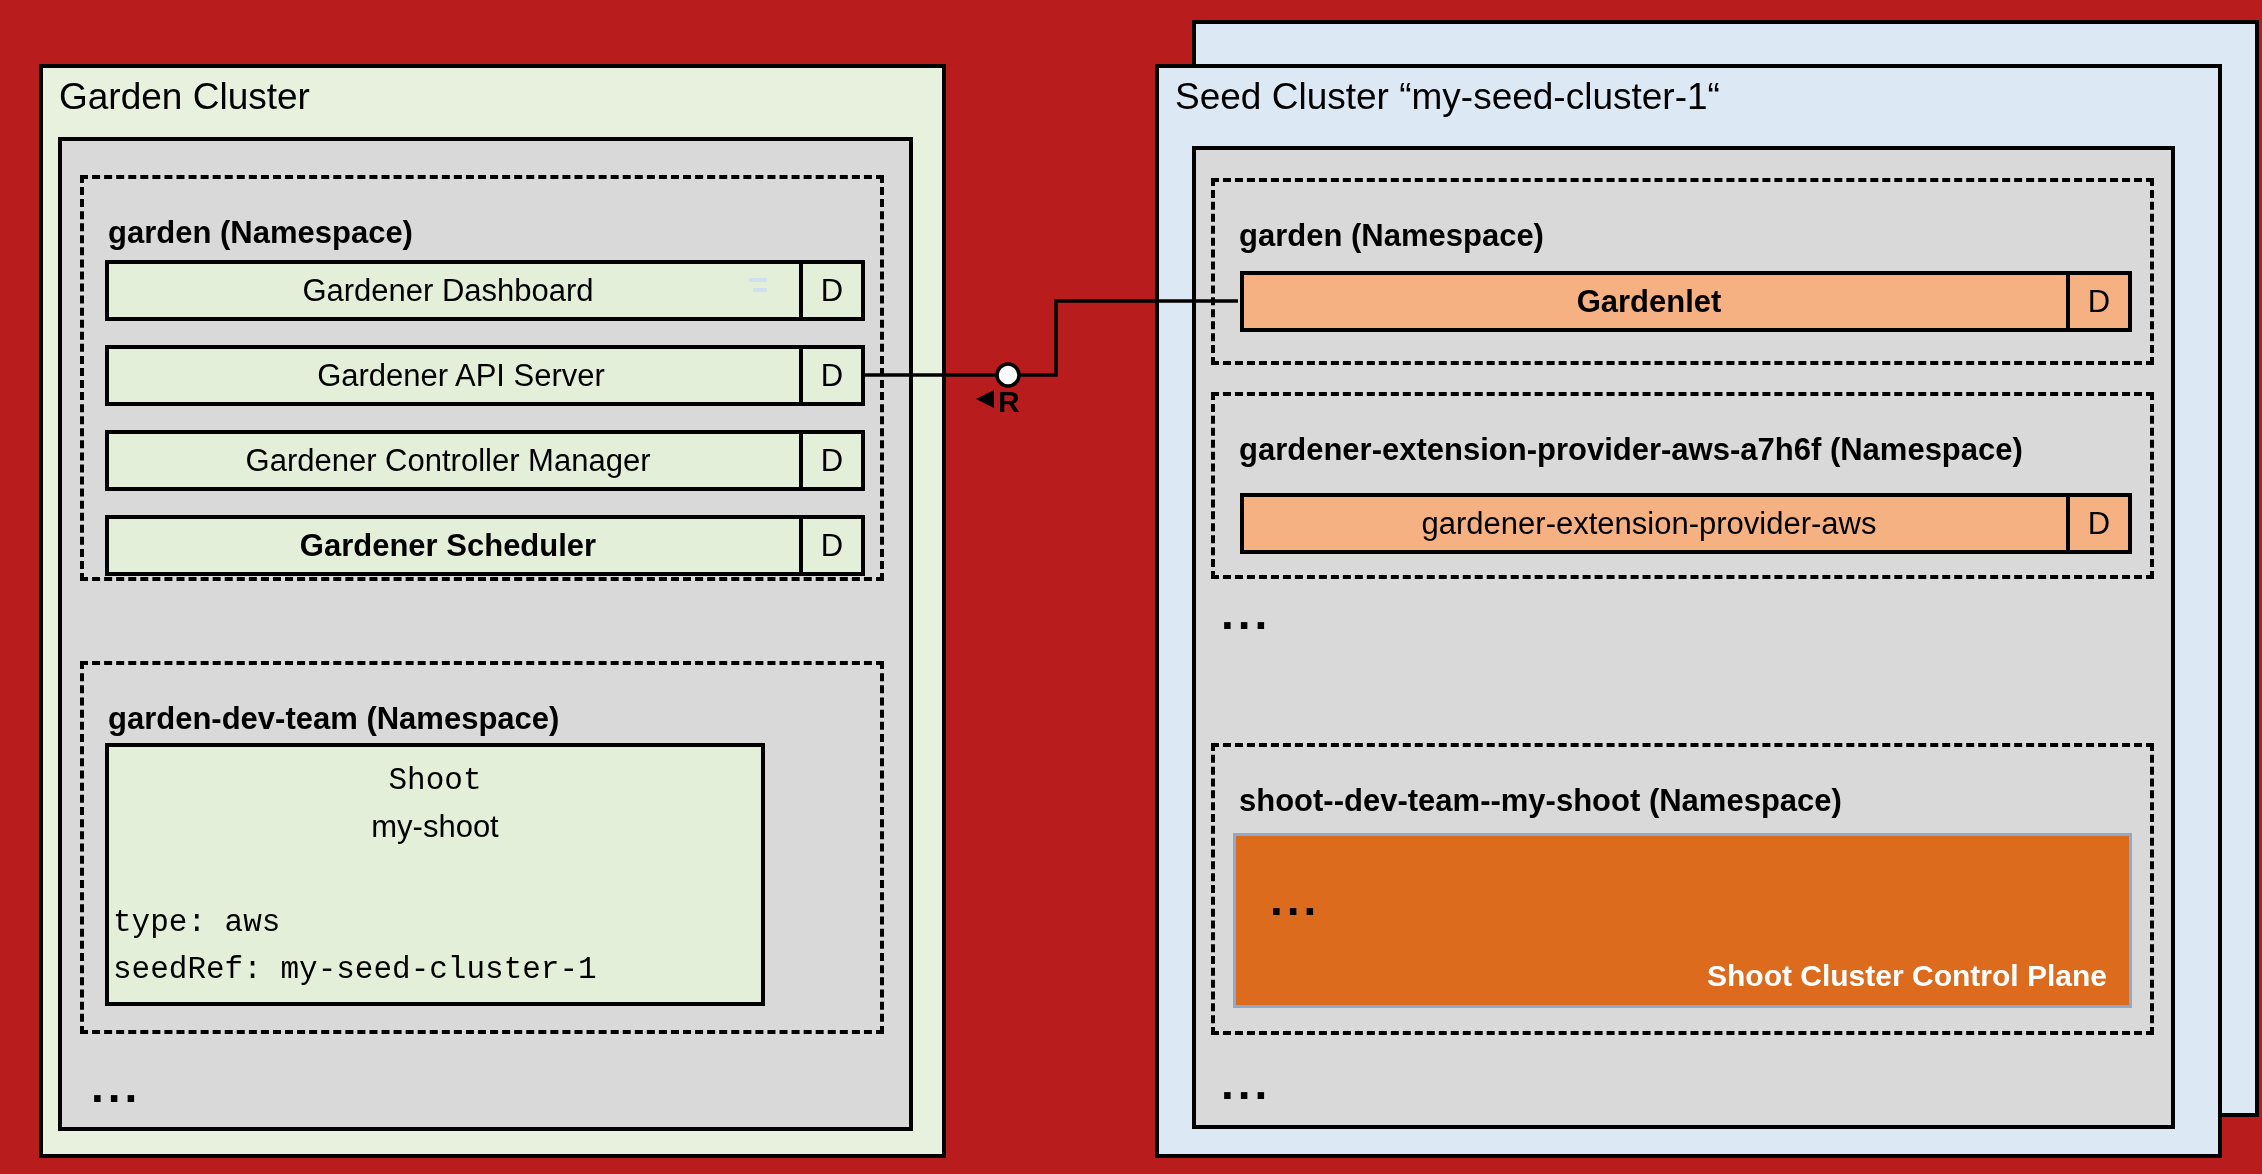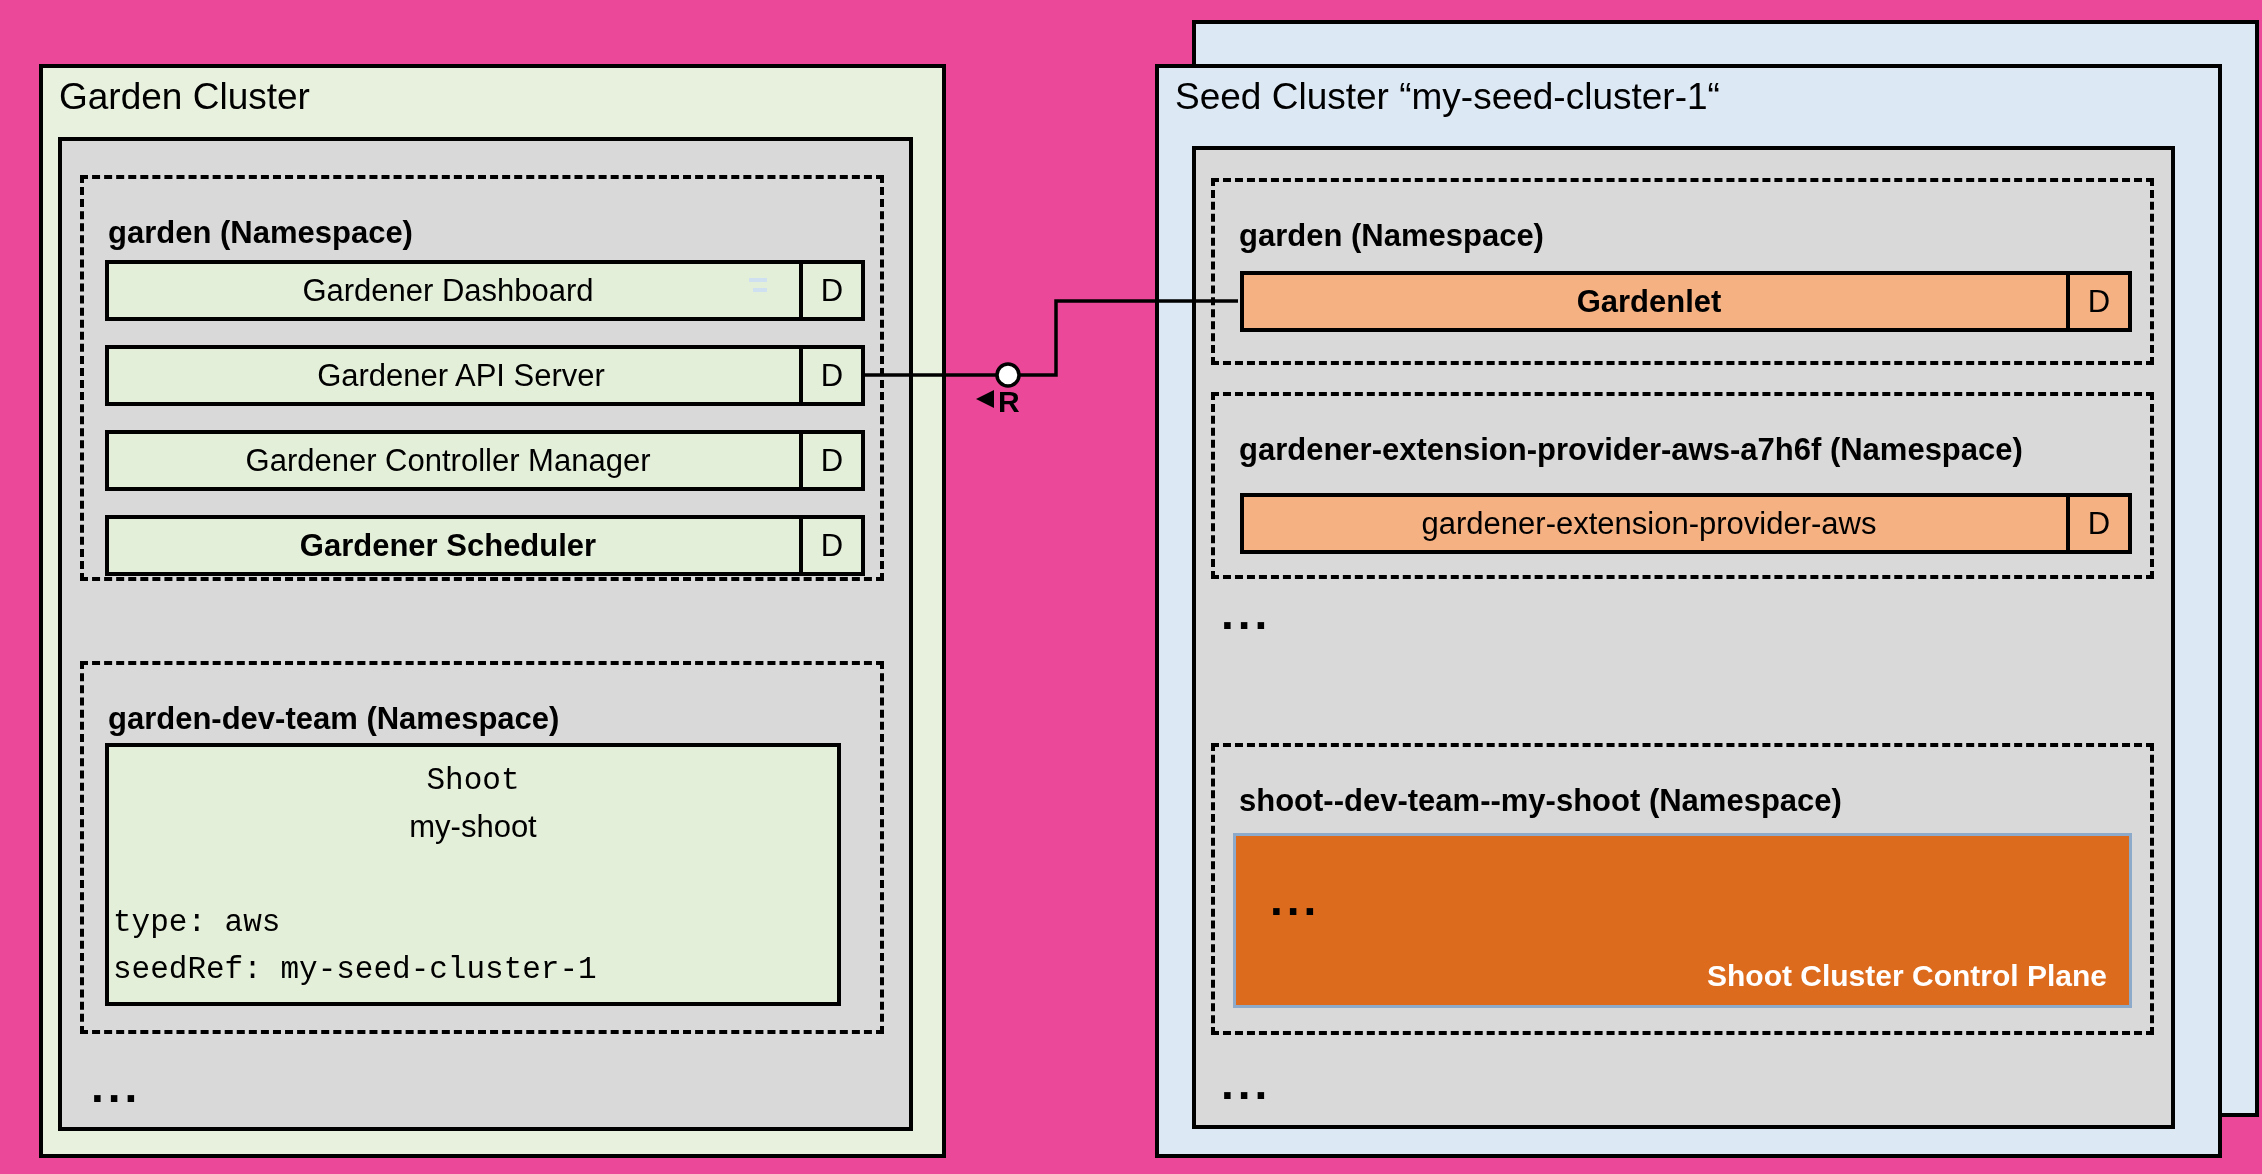--- a/index.html
+++ b/index.html
@@ -1,17 +1,17 @@
 <!DOCTYPE html>
 <html style="--garden-bg: #e8f1de; --component-green: #e4efda; --seed-bg: #dce8f4; --panel-gray: #d9d9d9; --orange: #f6b183; --control-plane: #dd6b1e; --control-plane-border: #8eaacb;"><head>
 <meta charset="utf-8">
 <style>
   * { margin:0; padding:0; box-sizing:border-box; }
   body { font-family:"Liberation Sans", sans-serif; background:#ffffff; color:#000; }
-  #stage { position:relative; width:2262px; height:1174px; background:#ec4899; overflow:hidden; }
+  #stage { position:relative; width:2262px; height:1174px; background:#b91c1c; overflow:hidden; }
   .abs { position:absolute; }
   .cluster { position:absolute; border:4px solid #000; }
   .cluster-title { position:absolute; left:16px; top:8px; font-size:37px; }
   .panel { position:absolute; background:var(--panel-gray,#d9d9d9); border:4px solid #000; }
   .ns { position:absolute; border:4px dashed #000; }
   .ns-label { position:absolute; left:24px; top:12px; font-size:31px; font-weight:bold; white-space:nowrap;margin-top:24px; }
   .row { position:absolute; height:61px; display:flex; background:var(--component-green,#e4efda); border:4px solid #000;gap:12px; }
   .row.orange { background:var(--orange,#f6b183); }
   .row-label { flex:1; display:flex; align-items:center; justify-content:center; font-size:31px; }
   .badge { width:62px; border-left:4px solid #000; display:flex; align-items:center; justify-content:center; font-size:31px; }
@@ -60,21 +60,21 @@
 
         <div class="row" style="left:21px; top:336px; width:760px;">
           <div class="row-label bold">Gardener Scheduler</div>
           <div class="badge">D</div>
         </div>
       </div>
 
       <div class="ns" style="left:18px; top:520px; width:804px; height:373px;">
         <div class="ns-label">garden-dev-team (Namespace)</div>
 
-        <div class="shoot-box" style="left:21px; top:78px; width:736px; height:263px;">
+        <div class="shoot-box" style="left:21px; top:78px; width:660px; height:263px;">
           <div class="shoot-line mono" style="top:16px;">Shoot</div>
           <div class="shoot-line" style="top:62px;">my-shoot</div>
           <div class="spec-line mono" style="top:158px;">type: aws</div>
           <div class="spec-line mono" style="top:205px;">seedRef: my-seed-cluster-1</div>
         </div>
       </div>
 
       <div class="ellipsis" style="left:29px; top:930px;">...</div>
     </div>
   </div>

